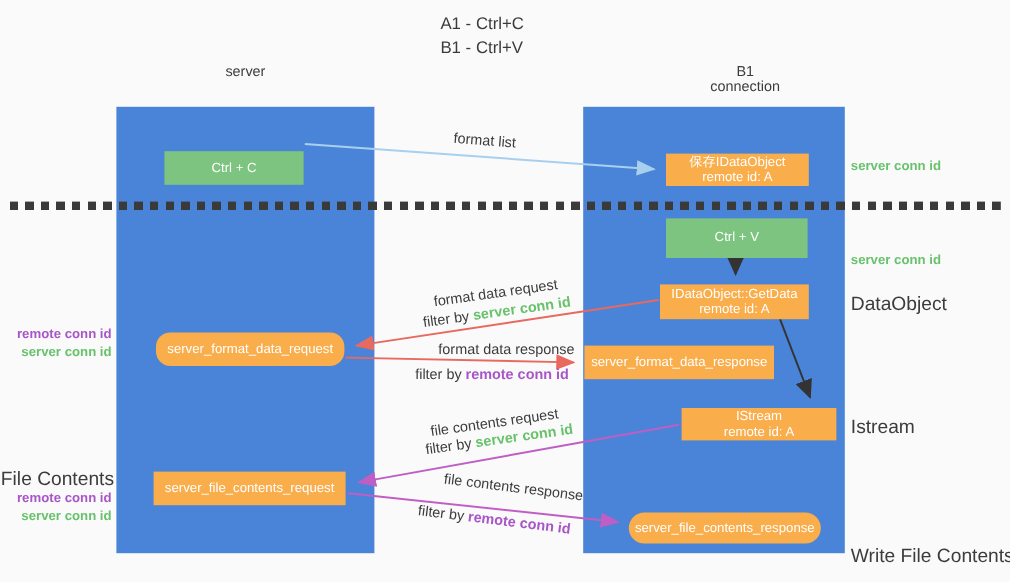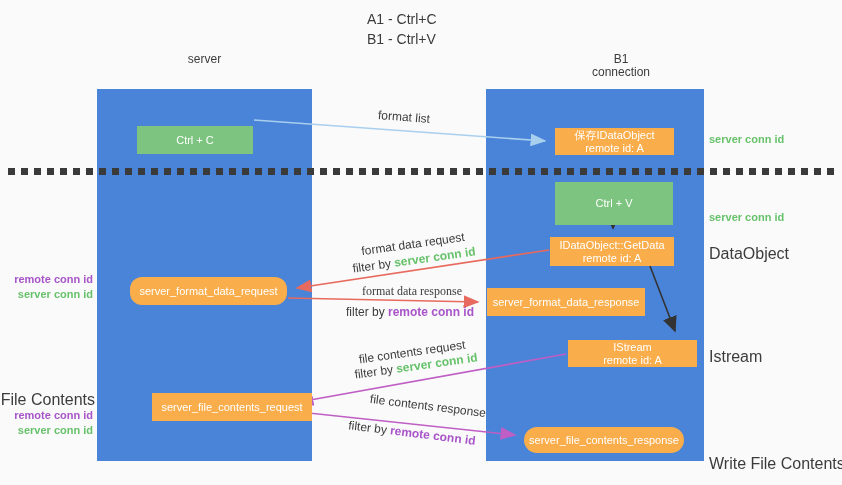--- a/index.html
+++ b/index.html
@@ -26,34 +26,34 @@
   
   #arrows{position:absolute;left:0;top:0;z-index:2;pointer-events:none;}
 
   
   .box{position:absolute;display:flex;flex-direction:column;align-items:center;justify-content:center;
     color:#fff;font-size:11px;line-height:13px;text-align:center;z-index:3;white-space:nowrap;}
   .green{background:#7cc47f;}
   .orange{background:#f9ad4b;align-items:center;}
   #box-ctrl-c{left:137px;top:106px;width:116px;height:28px;margin-top:20px;}
   #box-save{left:555px;top:128px;width:119px;height:27px;}
-  #box-ctrl-v{left:555px;top:182px;width:118px;height:43px;}
+  #box-ctrl-v{left:555px;top:182px;width:118px;height:33px;}
   #box-getdata{left:550px;top:237px;width:124px;height:29px;}
   #box-format-req{left:130px;top:277px;width:157px;height:28px;border-radius:12px;}
   #box-format-res{left:487px;top:288px;width:158px;height:28px;}
   #box-istream{left:568px;top:340px;width:129px;height:27px;}
-  #box-file-req{left:128px;top:393px;width:160px;height:28px;margin-left:24px;}
+  #box-file-req{left:128px;top:393px;width:160px;height:28px;}
   #box-file-res{left:524px;top:427px;width:160px;height:26px;border-radius:13px;}
 
   
   .flow-label{position:absolute;font-size:12px;color:#3c3c3c;white-space:nowrap;z-index:5;}
   #lbl-format-list{left:404px;top:117px;transform:translate(-50%,-50%) rotate(4.5deg);}
   #lbl-fdr{left:413px;top:244px;transform:translate(-50%,-50%) rotate(-8deg);}
   #lbl-filter-s1{left:414px;top:260px;transform:translate(-50%,-50%) rotate(-8deg);}
-  #lbl-fds{left:412px;top:291px;transform:translate(-50%,-50%);font-family:Liberation Serif, serif;}
+  #lbl-fds{left:422px;top:291px;transform:translate(-50%,-50%);}
   #lbl-filter-r1{left:410px;top:312px;transform:translate(-50%,-50%);}
   #lbl-fcr{left:412px;top:352px;transform:translate(-50%,-50%) rotate(-8deg);}
   #lbl-filter-s2{left:416px;top:366px;transform:translate(-50%,-50%) rotate(-8deg);}
   #lbl-fcs{left:428px;top:406px;transform:translate(-50%,-50%) rotate(7deg);}
   #lbl-filter-r2{left:412px;top:433px;transform:translate(-50%,-50%) rotate(7deg);}
 
   .conn-green{color:#67c26b;font-weight:bold;}
   .conn-purple{color:#a855c8;font-weight:bold;}
 
   

